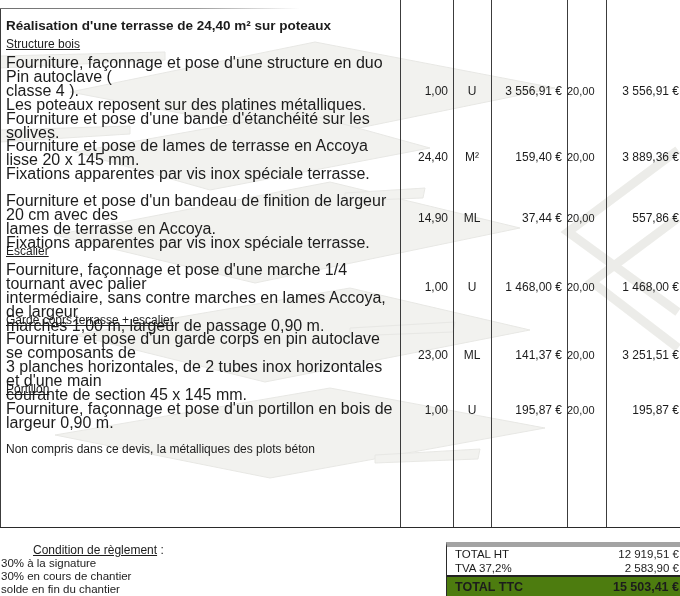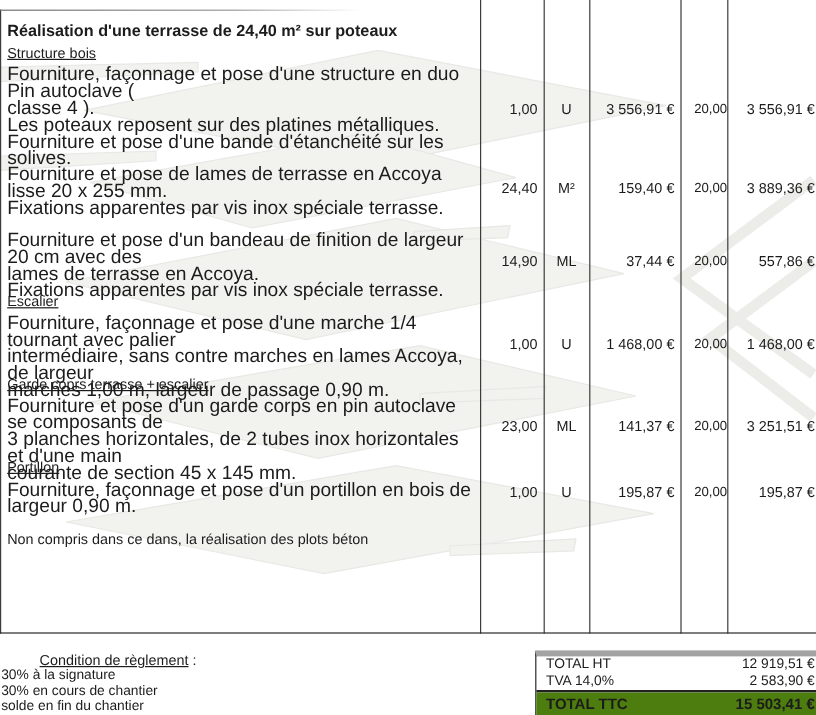--- a/index.html
+++ b/index.html
@@ -26,21 +26,21 @@
     text-decoration:underline;}
   .desc{position:absolute;left:6px;width:394px;font-size:16px;line-height:14px;
     white-space:pre-line;}
   .note{position:absolute;left:6px;top:442px;width:394px;font-size:12px;line-height:14px;}
 
   .numrow{position:absolute;left:400px;top:0;width:280px;height:13px;display:flex;}
   .numrow .cell{font-size:12px;line-height:13px;box-sizing:border-box;}
   .c-qty{width:53px;text-align:right;padding-right:5px;}
   .c-unit{width:38px;text-align:center;}
   .c-price{width:76px;text-align:right;padding-right:5px;}
-  .c-vat{width:39px;text-align:right;font-size:11px !important;}
+  .c-vat{width:39px;text-align:left;font-size:11px !important;}
   .c-total{width:74px;text-align:right;padding-right:1px;}
 
   
   .payment{position:absolute;left:1px;top:543px;z-index:1;width:360px;}
   .payment-heading{font-size:12px;line-height:14px;}
   .payment-heading .u{text-decoration:underline;margin-left:32px;}
   .payment-lines{font-size:11.5px;line-height:13px;white-space:pre-line;}
 
   
   .totals{position:absolute;left:446px;top:542px;width:234px;z-index:1;
@@ -93,21 +93,21 @@
 Les poteaux reposent sur des platines métalliques.
 Fourniture et pose d'une bande d'étanchéité sur les solives.</div>
   <div class="numrow" style="top:85px">
     <div class="cell c-qty">1,00</div>
     <div class="cell c-unit">U</div>
     <div class="cell c-price">3 556,91 €</div>
     <div class="cell c-vat">20,00</div>
     <div class="cell c-total">3 556,91 €</div>
   </div>
 
-  <div class="desc" style="top:139px">Fourniture et pose de lames de terrasse en Accoya lisse 20 x 255 mm.
+  <div class="desc" style="top:139px">Fourniture et pose de lames de terrasse en Accoya lisse 20 x 145 mm.
 Fixations apparentes par vis inox spéciale terrasse.</div>
   <div class="numrow" style="top:151px">
     <div class="cell c-qty">24,40</div>
     <div class="cell c-unit">M²</div>
     <div class="cell c-price">159,40 €</div>
     <div class="cell c-vat">20,00</div>
     <div class="cell c-total">3 889,36 €</div>
   </div>
 
   <div class="desc" style="top:194px">Fourniture et pose d'un bandeau de finition de largeur 20 cm avec des
@@ -148,39 +148,39 @@
   <div class="section-label" style="top:383px">Portillon</div>
   <div class="desc" style="top:402px">Fourniture, façonnage et pose d'un portillon en bois de largeur 0,90 m.</div>
   <div class="numrow" style="top:404px">
     <div class="cell c-qty">1,00</div>
     <div class="cell c-unit">U</div>
     <div class="cell c-price">195,87 €</div>
     <div class="cell c-vat">20,00</div>
     <div class="cell c-total">195,87 €</div>
   </div>
 
-  <div class="note">Non compris dans ce dans, la réalisation des plots béton</div>
+  <div class="note">Non compris dans ce devis, la métalliques des plots béton</div>
 </div>
 
 <div class="payment">
   <div class="payment-heading">
     <span class="u">Condition de règlement</span><span> :</span>
   </div>
   <div class="payment-lines">30% à la signature
 30% en cours de chantier
 solde en fin du chantier</div>
 </div>
 
 <div class="totals">
   <div class="totals-row">
     <div class="t-label">TOTAL HT</div>
     <div class="t-value">12 919,51 €</div>
   </div>
   <div class="totals-row">
-    <div class="t-label">TVA 14,0%</div>
+    <div class="t-label">TVA 37,2%</div>
     <div class="t-value">2 583,90 €</div>
   </div>
   <div class="totals-sep"></div>
   <div class="totals-row ttc">
     <div class="t-label">TOTAL TTC</div>
     <div class="t-value">15 503,41 €</div>
   </div>
 </div>
 
 </body></html>

